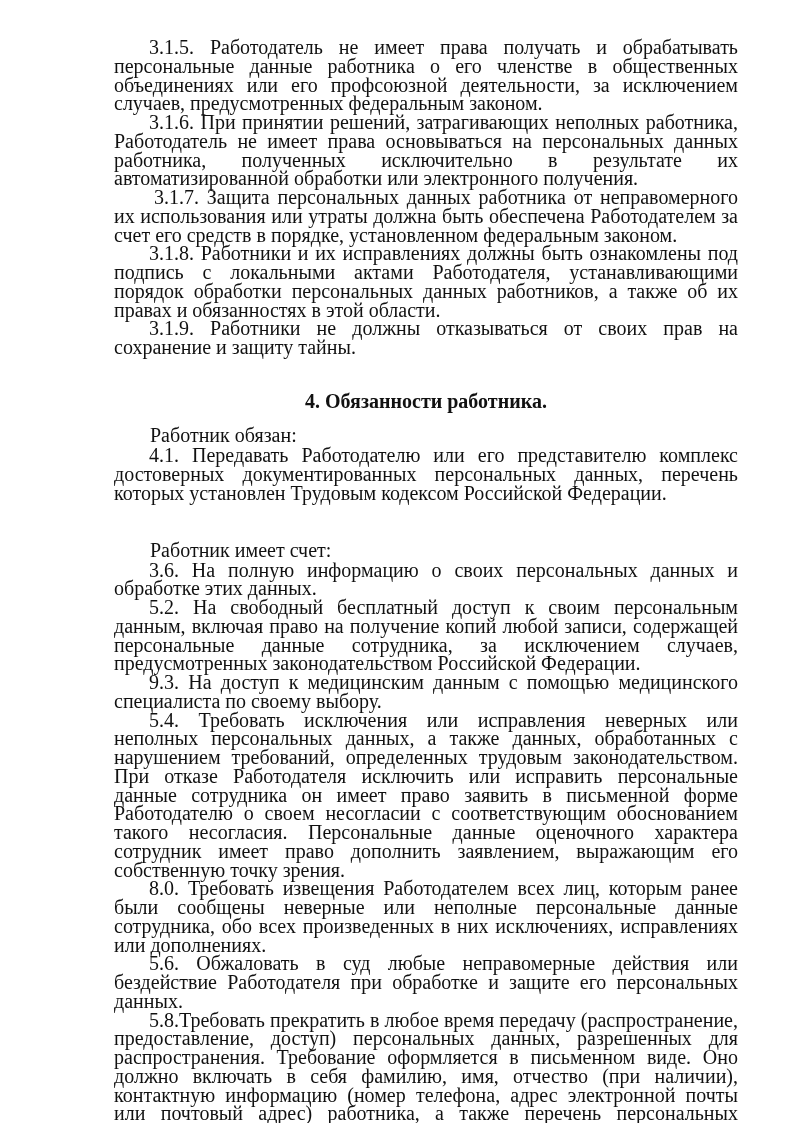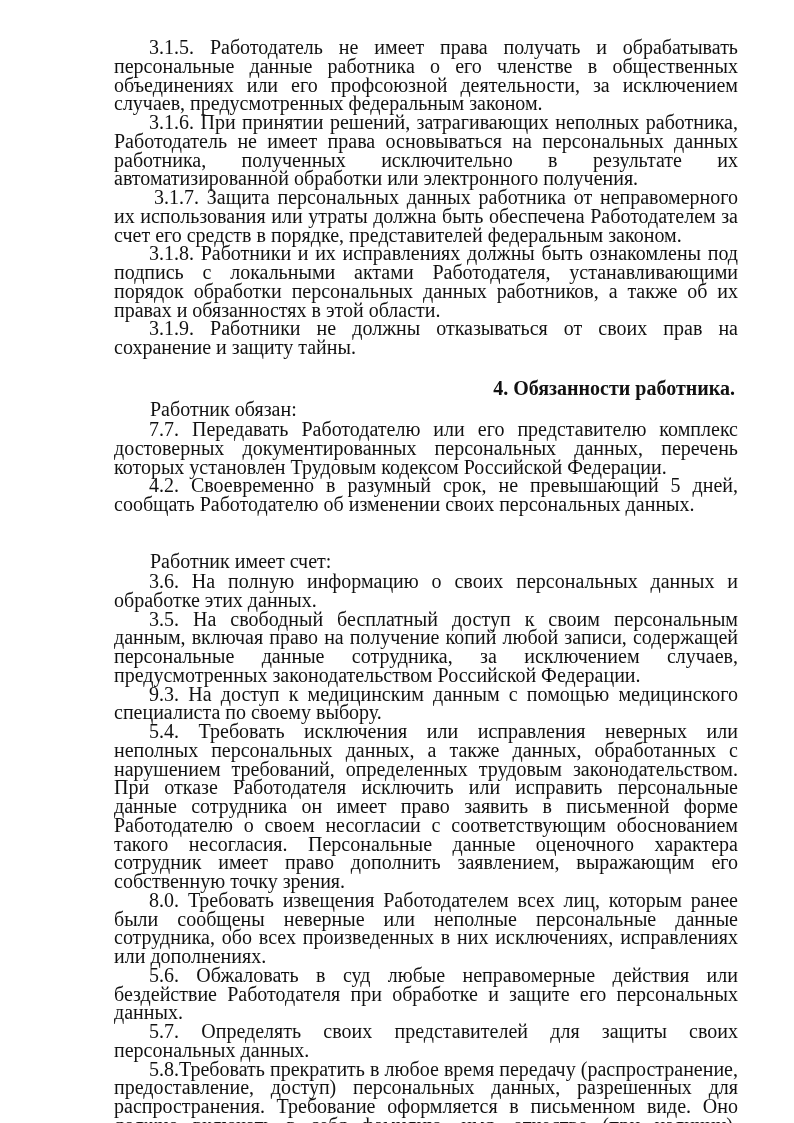--- a/index.html
+++ b/index.html
@@ -9,46 +9,44 @@
     left: 114px;
     top: 38px;
     width: 624px;
     font-family: "Liberation Serif", serif;
     font-size: 20px;
     line-height: 18.75px;
     color: #111111;
   }
   .para { text-align: justify; text-indent: 35px; margin: 0; }
   .para.extra-indent { text-indent: 40px; }
-  .heading { text-align: right; font-weight: bold; margin: 3px; font-family: Liberation Serif, serif; }
+  .heading { text-align: center; font-weight: bold; margin: 16px; font-family: Liberation Serif, serif; }
   .subhead { font-weight: normal; text-indent: 35px; margin: 1px; }
   .gap { height: 18.75px; }
 </style>
 </head>
 <body>
 
 <div class="page">
   <p class="para">3.1.5. Работодатель не имеет права получать и обрабатывать персональные данные работника о его членстве в общественных объединениях или его профсоюзной деятельности, за исключением случаев, предусмотренных федеральным законом.</p>
   <p class="para">3.1.6. При принятии решений, затрагивающих неполных работника, Работодатель не имеет права основываться на персональных данных работника, полученных исключительно в результате их автоматизированной обработки или электронного получения.</p>
-  <p class="para extra-indent">3.1.7. Защита персональных данных работника от неправомерного их использования или утраты должна быть обеспечена Работодателем за счет его средств в порядке, представителей федеральным законом.</p>
+  <p class="para extra-indent">3.1.7. Защита персональных данных работника от неправомерного их использования или утраты должна быть обеспечена Работодателем за счет его средств в порядке, установленном федеральным законом.</p>
   <p class="para">3.1.8. Работники и их исправлениях должны быть ознакомлены под подпись с локальными актами Работодателя, устанавливающими порядок обработки персональных данных работников, а также об их правах и обязанностях в этой области.</p>
   <p class="para">3.1.9. Работники не должны отказываться от своих прав на сохранение и защиту тайны.</p>
 
   <div class="gap"></div>
 
   <p class="heading">4. Обязанности работника.</p>
   <p class="subhead">Работник обязан:</p>
-  <p class="para">7.7. Передавать Работодателю или его представителю комплекс достоверных документированных персональных данных, перечень которых установлен Трудовым кодексом Российской Федерации.</p>
-  <p class="para">4.2. Своевременно в разумный срок, не превышающий 5 дней, сообщать Работодателю об изменении своих персональных данных.</p>
+  <p class="para">4.1. Передавать Работодателю или его представителю комплекс достоверных документированных персональных данных, перечень которых установлен Трудовым кодексом Российской Федерации.</p>
 
   <div class="gap"></div>
 
   <div class="gap"></div>
   <p class="subhead">Работник имеет счет:</p>
   <p class="para">3.6. На полную информацию о своих персональных данных и обработке этих данных.</p>
-  <p class="para">3.5. На свободный бесплатный доступ к своим персональным данным, включая право на получение копий любой записи, содержащей персональные данные сотрудника, за исключением случаев, предусмотренных законодательством Российской Федерации.</p>
+  <p class="para">5.2. На свободный бесплатный доступ к своим персональным данным, включая право на получение копий любой записи, содержащей персональные данные сотрудника, за исключением случаев, предусмотренных законодательством Российской Федерации.</p>
   <p class="para">9.3. На доступ к медицинским данным с помощью медицинского специалиста по своему выбору.</p>
   <p class="para">5.4. Требовать исключения или исправления неверных или неполных персональных данных, а также данных, обработанных с нарушением требований, определенных трудовым законодательством. При отказе Работодателя исключить или исправить персональные данные сотрудника он имеет право заявить в письменной форме Работодателю о своем несогласии с соответствующим обоснованием такого несогласия. Персональные данные оценочного характера сотрудник имеет право дополнить заявлением, выражающим его собственную точку зрения.</p>
   <p class="para">8.0. Требовать извещения Работодателем всех лиц, которым ранее были сообщены неверные или неполные персональные данные сотрудника, обо всех произведенных в них исключениях, исправлениях или дополнениях.</p>
   <p class="para">5.6. Обжаловать в суд любые неправомерные действия или бездействие Работодателя при обработке и защите его персональных данных.</p>
-  <p class="para">5.7. Определять своих представителей для защиты своих персональных данных.</p>
   <p class="para">5.8.Требовать прекратить в любое время передачу (распространение, предоставление, доступ) персональных данных, разрешенных для распространения. Требование оформляется в письменном виде. Оно должно включать в себя фамилию, имя, отчество (при наличии), контактную информацию (номер телефона, адрес электронной почты или почтовый адрес) работника, а также перечень персональных данных, обработка которых подлежит прекращению.</p>
 </div>
 
 </body></html>

